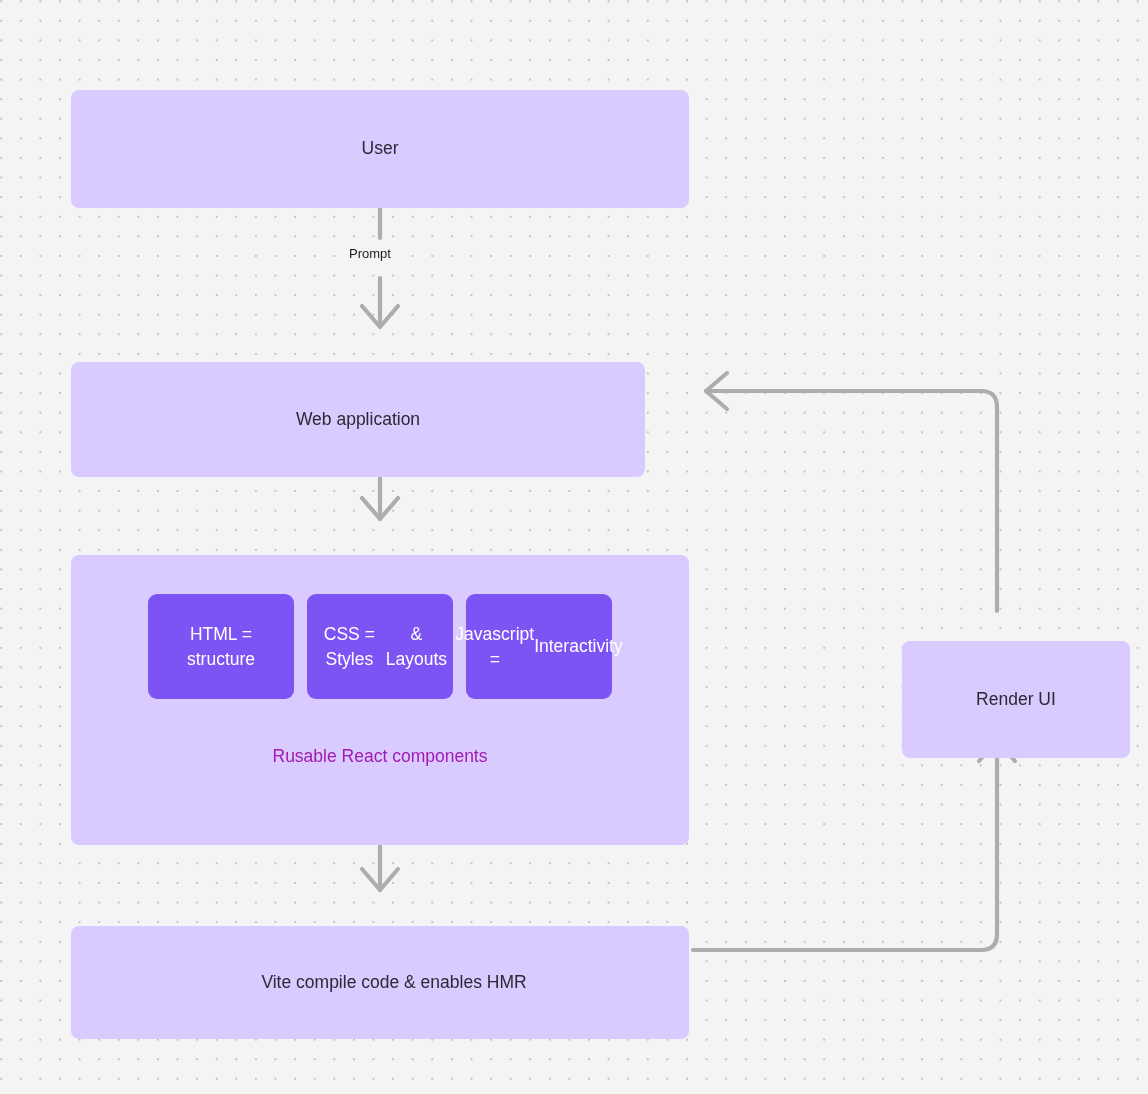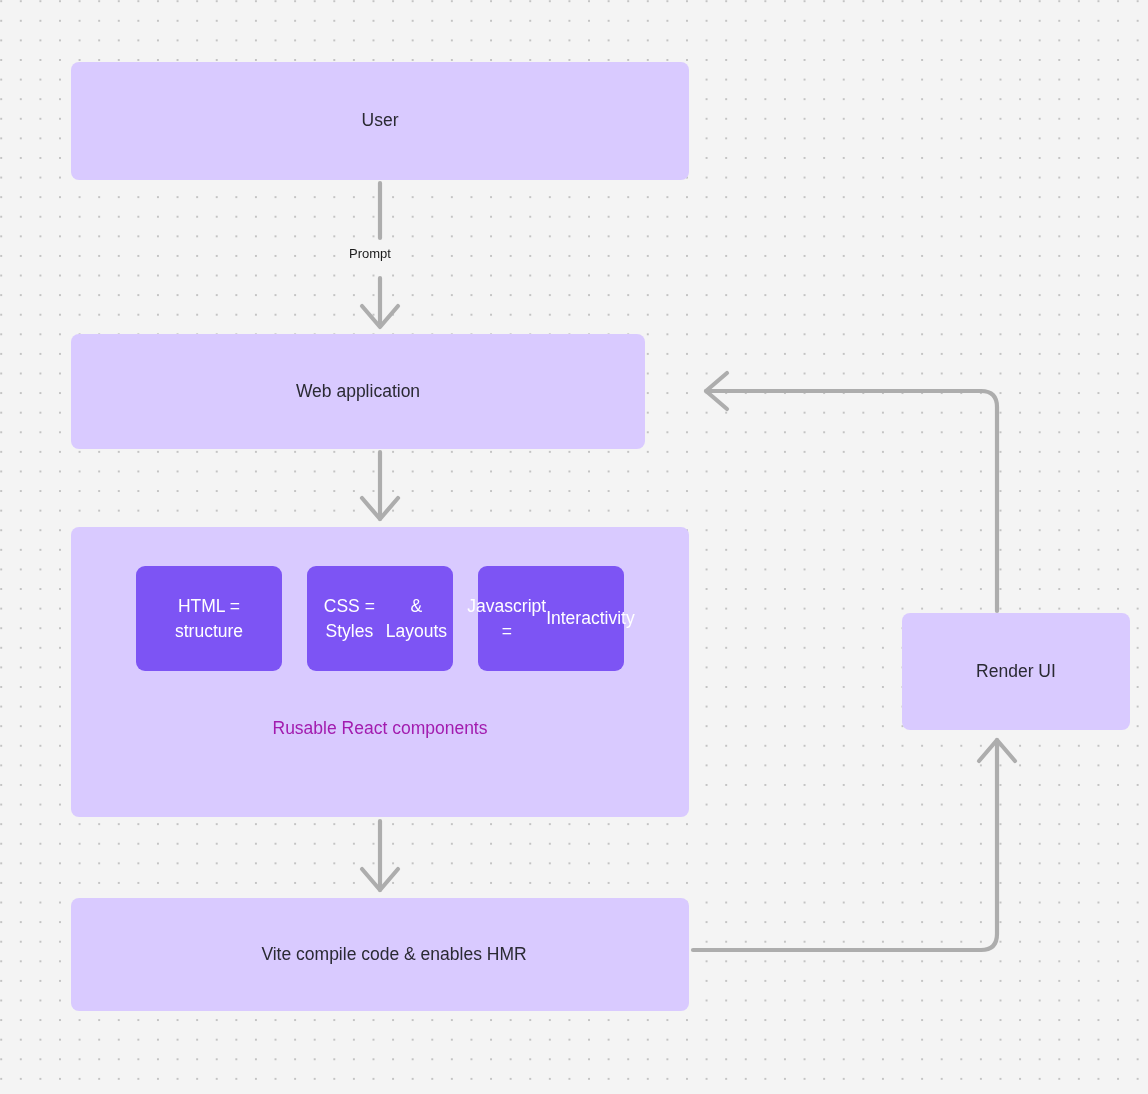--- a/index.html
+++ b/index.html
@@ -53,20 +53,21 @@
     align-items: center;
     justify-content: center;
     text-align: center;
   }
 
   .node-light {
     background: #d9caff;
     color: #2a2a33;
     font-size: 17.5px;
     line-height: 1.35;
+    margin-top: 28px;
   }
 
   .node-dark {
     background: #7d54f4;
     color: #ffffff;
     font-size: 17.5px;
     line-height: 1.42;
     border-radius: 9px;
   }
 
@@ -78,21 +79,21 @@
   #node-vite           { left: 71px;  top: 898px;  width: 618px; height: 113px; padding-left: 28px; }
   #node-render         { left: 902px; top: 613px;  width: 228px; height: 117px; }
 
   
   .inner-row {
     position: absolute;
     left: 0; top: 39px;
     width: 100%;
     display: flex;
     justify-content: center;
-    gap: 25px;
+    gap: 13px;
   }
   .inner-box {
     width: 146px;
     height: 105px;
     padding: 0 6px;
   }
   .container-caption {
     position: absolute;
     left: 0;
     top: 190px;

